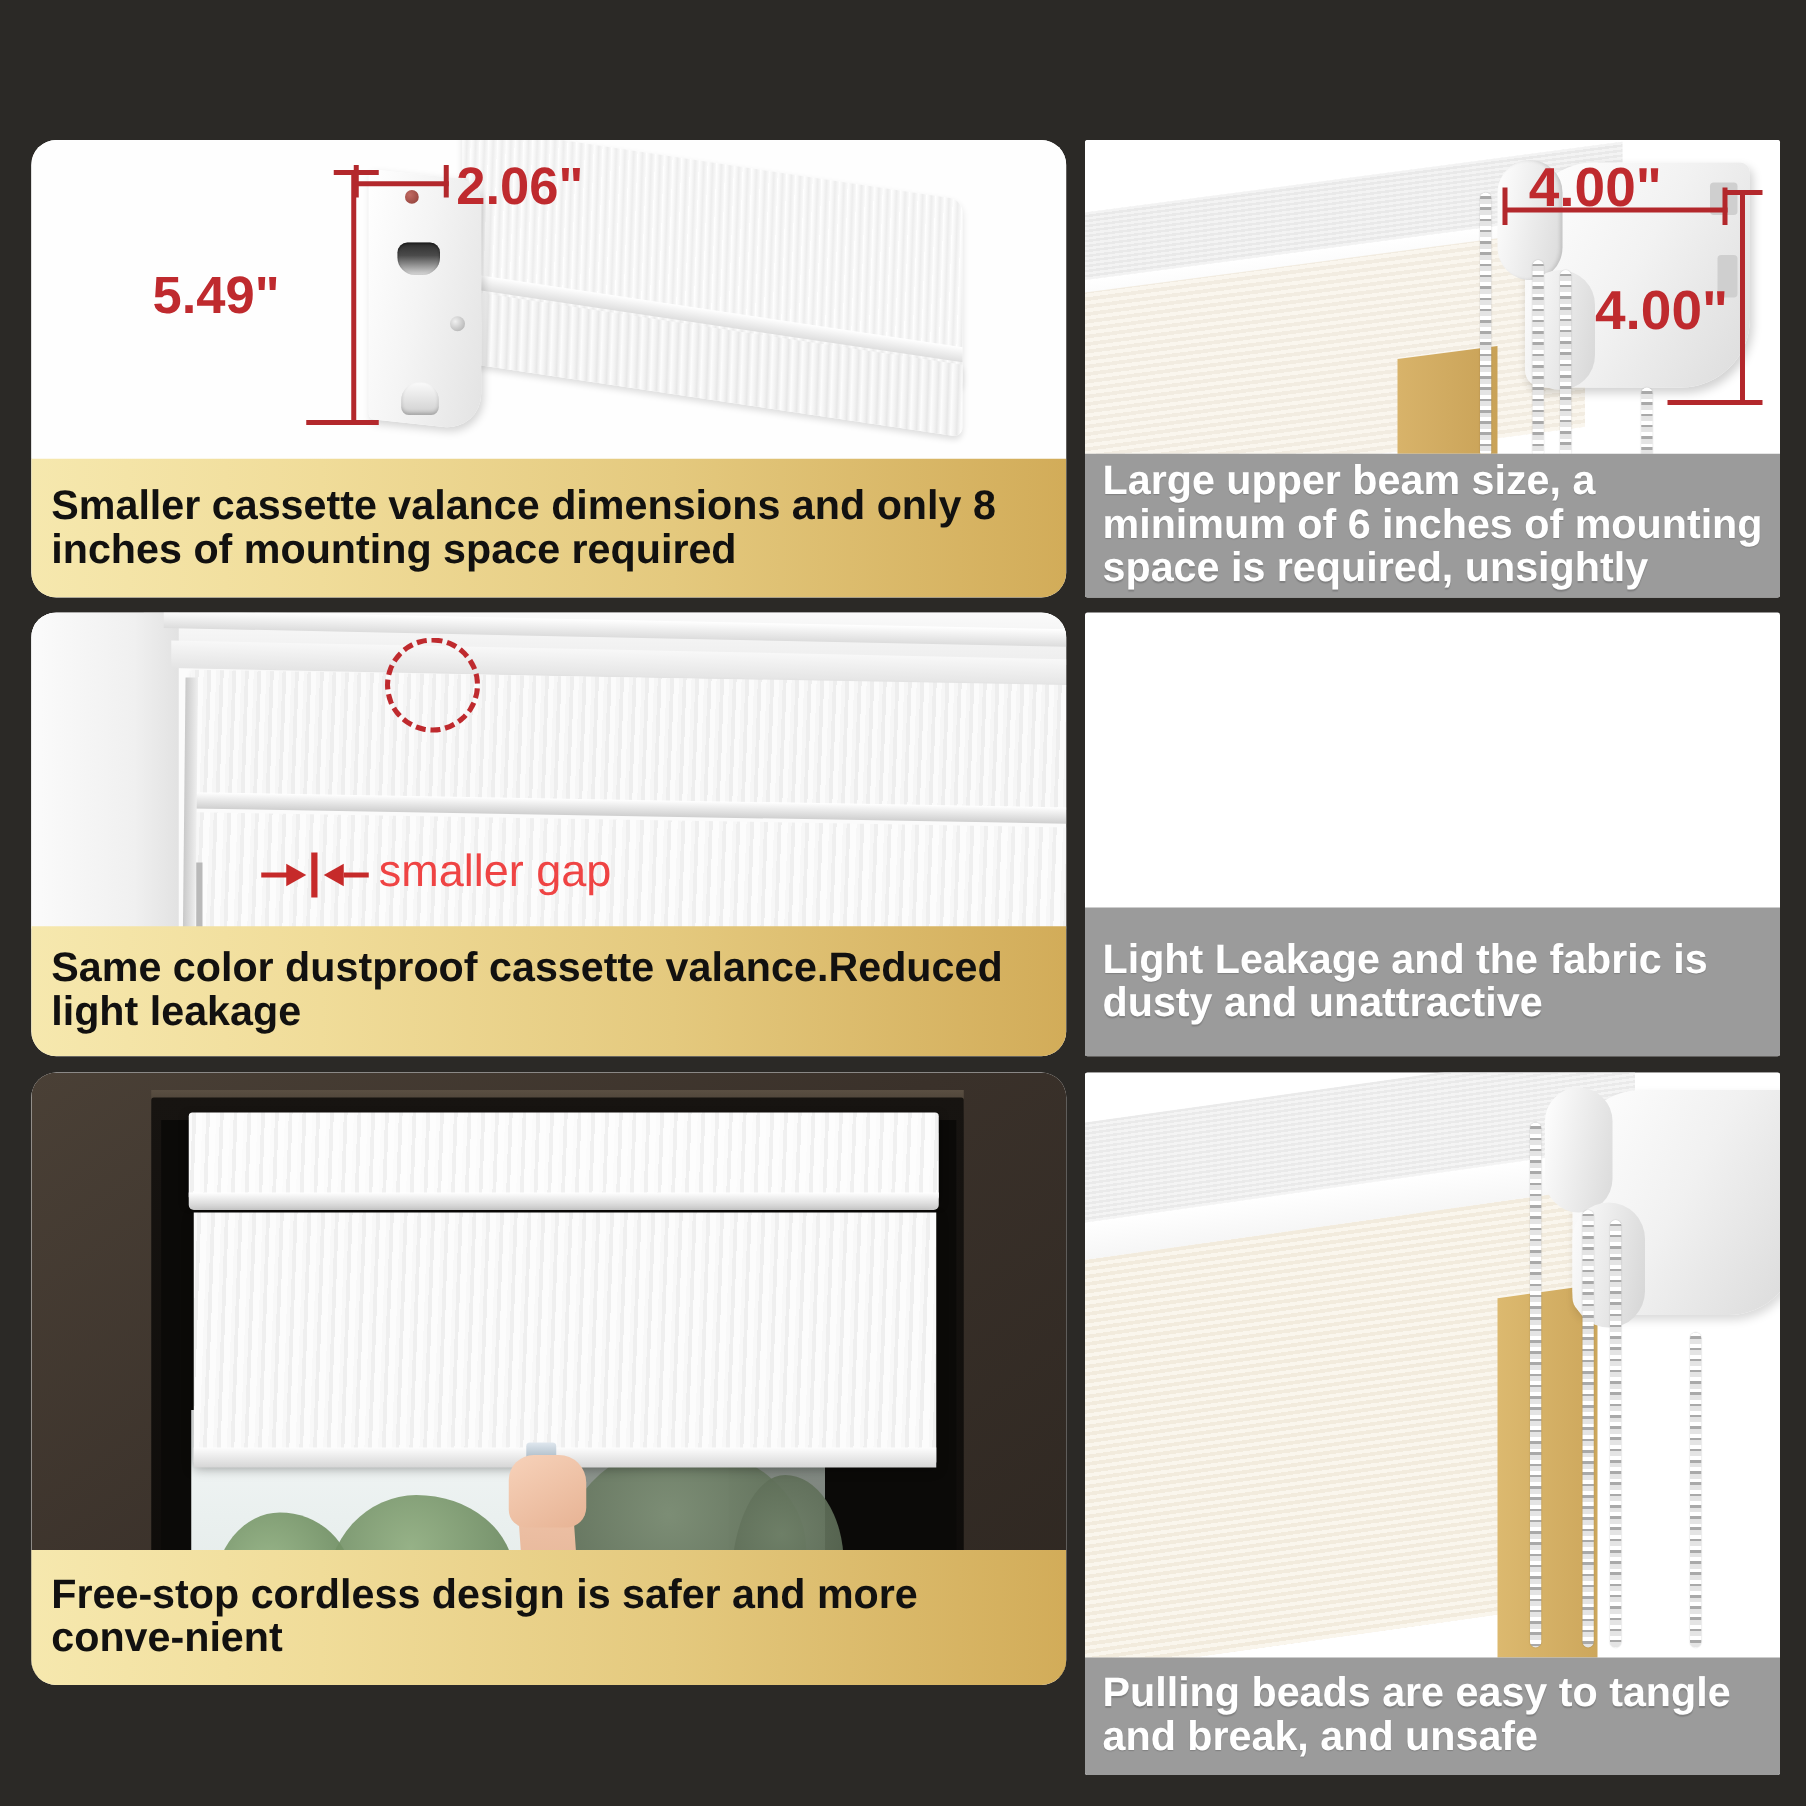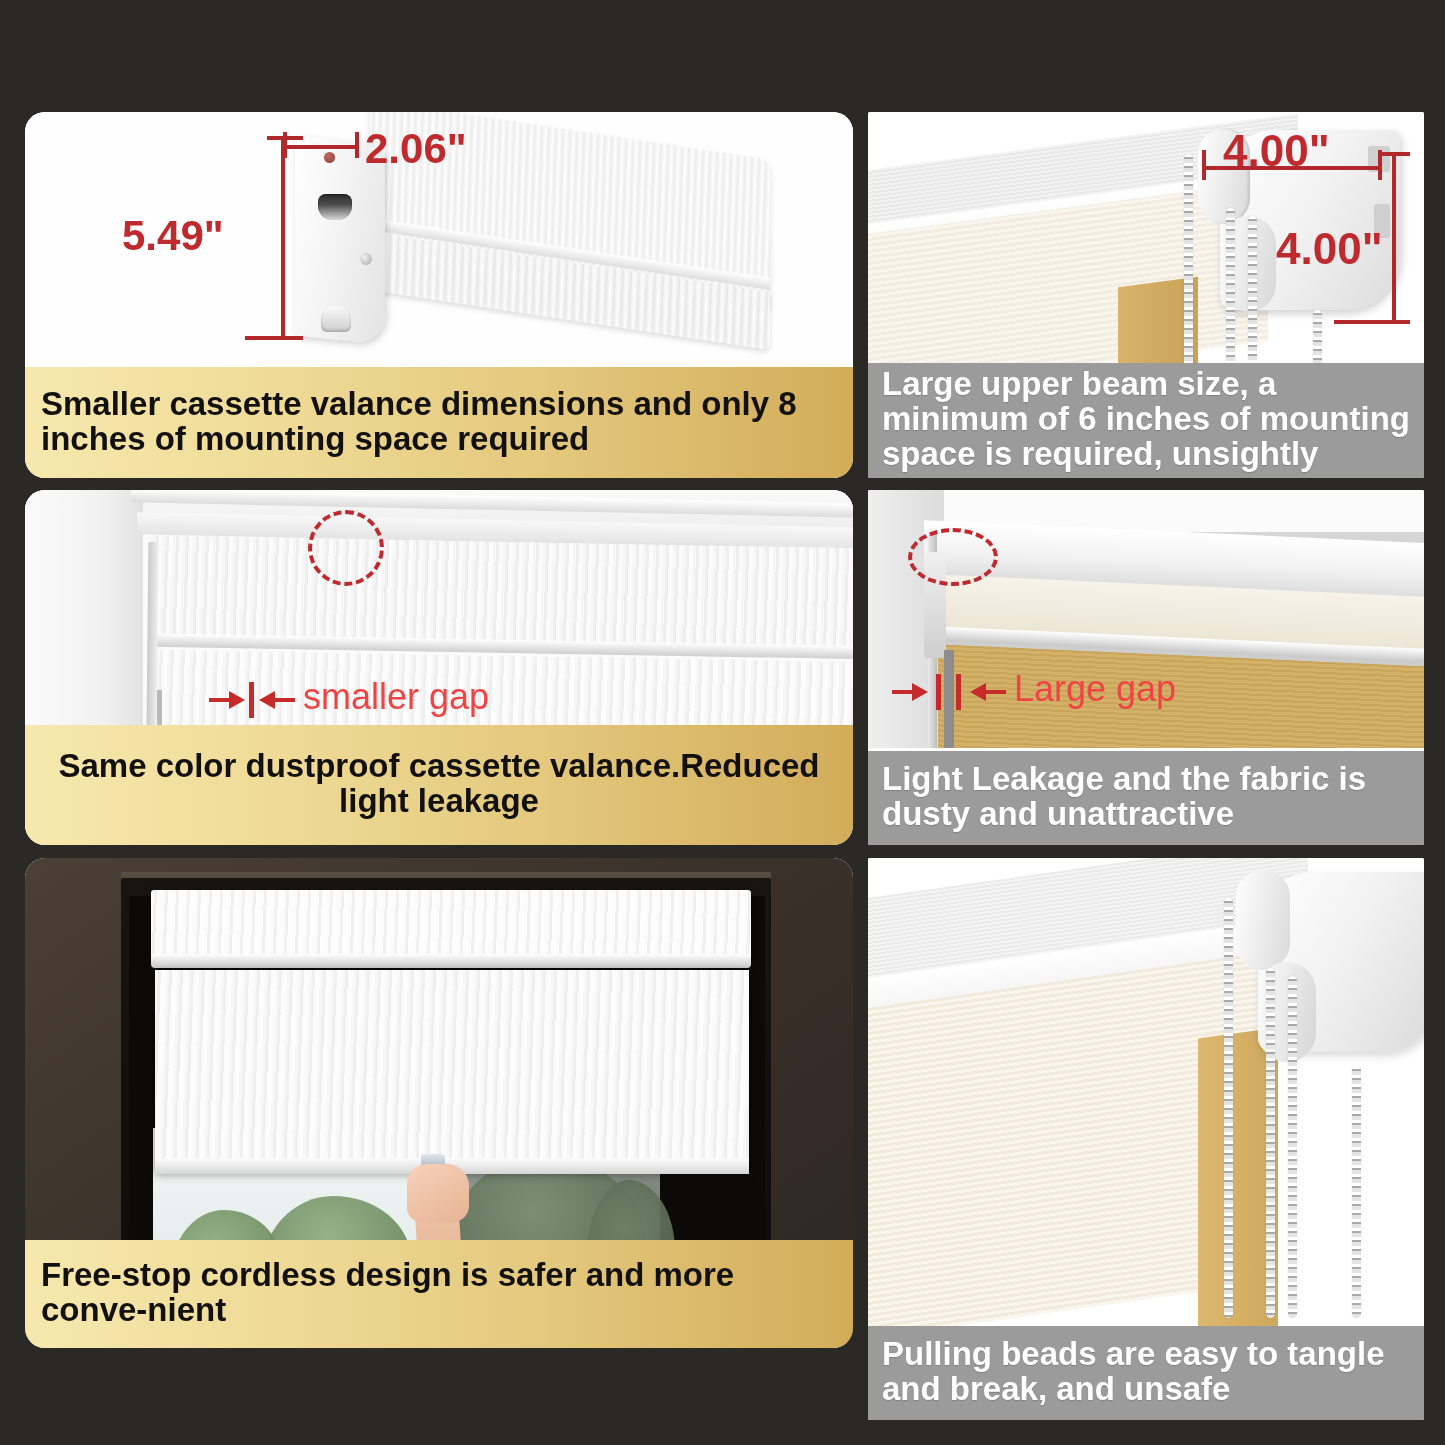--- a/index.html
+++ b/index.html
@@ -331,49 +331,27 @@
 
       <div class="dashcircle" style="left:283px;top:20px;width:68px;height:68px;"></div>
 
       <div class="arrowStem" style="left:184px;top:208px;width:22px;"></div>
       <div class="arrowR" style="left:204px;top:201px;"></div>
       <div class="gapbar" style="left:224px;top:192px;height:36px;"></div>
       <div class="arrowL" style="left:234px;top:201px;"></div>
       <div class="arrowStem" style="left:250px;top:208px;width:20px;"></div>
       <div class="annot" style="left:278px;top:186px;font-size:36px;">smaller gap</div>
     </div>
-    <div class="cap gold" style="height:120px;text-align:center;">
+    <div class="cap gold" style="height:104px;">
       <span>Same color dustproof cassette valance.Reduced light leakage</span>
     </div>
   </div>
 
   <div class="panel bad" id="p4" style="left:868px;top:490px;width:556px;height:355px;">
-    <div class="pic" style="height:258px;">
-      <div class="bg"></div>
-      <div class="topwhite"></div>
-      <div class="wall"></div>
-      <div class="valance"></div>
-      <div class="valance2"></div>
-      <div class="valLip"></div>
-      <div class="tanfab"></div>
-      <div class="edge"></div>
-      <div class="bracketSm"></div>
-      <div class="gapdark"></div>
-
-      <div class="dashcircle" style="left:40px;top:38px;width:82px;height:50px;"></div>
-
-      <div class="arrowStem" style="left:24px;top:200px;width:22px;"></div>
-      <div class="arrowR" style="left:44px;top:193px;"></div>
-      <div class="gapbar" style="left:68px;top:184px;height:36px;"></div>
-      <div class="gapbar" style="left:88px;top:184px;height:36px;"></div>
-      <div class="arrowL" style="left:102px;top:193px;"></div>
-      <div class="arrowStem" style="left:118px;top:200px;width:20px;"></div>
-      <div class="annot" style="left:146px;top:178px;font-size:36px;">Large gap</div>
-    </div>
-    <div class="cap gray" style="height:94px;">
+    <div class="cap gray" style="height:119px;">
       <span>Light Leakage and the fabric is dusty and unattractive</span>
     </div>
   </div>
 
   <div class="panel good" id="p5" style="left:25px;top:858px;width:828px;height:490px;">
     <div class="pic" style="height:484px;">
       <div class="room"></div>
       <div class="recessTop"></div>
       <div class="recess"></div>
       <div class="sill"></div>

